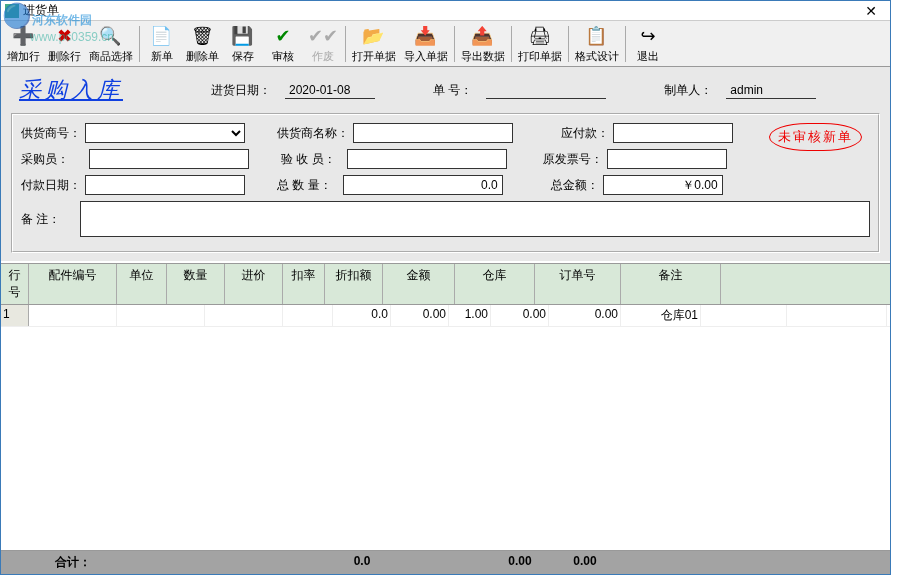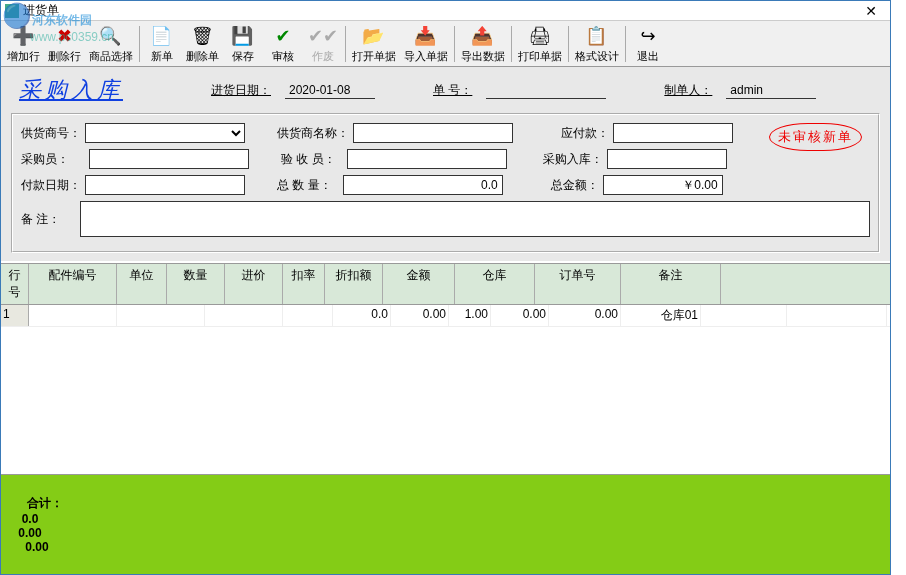--- a/index.html
+++ b/index.html
@@ -10,37 +10,37 @@
 .titlebar-title { flex: 1; }
 .titlebar-close { width: 30px; text-align: center; cursor: pointer; font-size: 14px; }
 .toolbar { height: 46px; background: #f0f0f0; border-bottom: 1px solid #999; display: flex; align-items: center; padding: 0 2px; gap: 0; }
 .tbtn { display: flex; flex-direction: column; align-items: center; justify-content: center; padding: 2px 4px; cursor: pointer; min-width: 40px; }
 .tbtn-icon { width: 24px; height: 24px; display: flex; align-items: center; justify-content: center; font-size: 18px; }
 .tbtn-label { font-size: 11px; margin-top: 1px; }
 .divider { width: 1px; height: 36px; background: #aaa; margin: 0 2px; }
 .form-area { background: #e8e8e8; padding: 8px 10px; }
 .form-row1 { display: flex; align-items: center; margin-bottom: 8px; gap: 14px; }
 .big-title { font-size: 22px; color: #1040e0; font-style: italic; text-decoration: underline; padding: 0 20px 0 8px; letter-spacing: 4px; font-family: "KaiTi", serif; }
-.lbl { white-space: nowrap; text-decoration: underline; }
+.lbl { white-space: nowrap; }
 .uinput { border: none; border-bottom: 1px solid #333; background: transparent; padding: 1px 4px; }
 .form-grid { border: 2px groove #fff; padding: 8px; position: relative; }
 .fg-row { display: flex; align-items: center; margin-bottom: 6px; gap: 4px; }
 .fg-lbl { white-space: nowrap; text-align: center; }
 .fg-input { border: 1px solid #333; background: #fff; padding: 2px 4px; height: 20px; }
 .fg-select { border: 1px solid #333; background: #fff; height: 20px; }
 .stamp { position: absolute; right: 16px; top: 8px; color: #e00; border: 1.5px solid #e00; border-radius: 50%/60%; padding: 4px 8px; font-size: 13px; letter-spacing: 2px; }
 .grid-wrap { flex: 1; display: flex; flex-direction: column; border-top: 1px solid #999; margin-top: 2px; }
 .grid-header { display: flex; background: #d8e8d8; border-bottom: 1px solid #999; }
 .gh { border-right: 1px solid #aaa; padding: 3px 2px; text-align: center; overflow: hidden; }
 .grid-body { flex: 1; background: #fff; overflow: auto; }
 .grid-row { display: flex; border-bottom: 1px solid #eee; }
 .gc { border-right: 1px solid #eee; padding: 2px; overflow: hidden; white-space: nowrap; }
 .tr-right { text-align: right; }
 .rownum { background: #e8e8e0; border-right: 1px solid #aaa; }
-.grid-footer { display: flex; background: #84cc16; border-top: 1px solid #999; padding: 20px 0; flex-direction: column; }
+.grid-footer { display: flex; background: #a3a3a3; border-top: 1px solid #999; padding: 3px 0; }
 .gf { padding: 0 2px; text-align: center; font-weight: bold; }
 .watermark { position: absolute; top: 2px; left: 2px; font-size: 24px; color: #1a8cd8; font-weight: bold; opacity: 0.6; pointer-events: none; z-index: 100; font-family: "Microsoft YaHei"; }
 .watermark-sm { position: absolute; top: 30px; left: 30px; font-size: 12px; color: #2a9; opacity: 0.5; pointer-events: none; z-index: 100; }
 .c-red { color: #c00; }
 .c-blue { color: #04c; }
 .c-green { color: #080; }
 .c-orange { color: #d80; }
 .disabled { color: #aaa; }
 </style>
 </head>
@@ -149,21 +149,21 @@
       </div>
       <div class="fg-row">
         <span class="fg-lbl">采购员：</span>
         <div style="width:12px"></div>
         <input class="fg-input" style="width: 160px;">
         <div style="width:24px"></div>
         <span class="fg-lbl">验 收 员：</span>
         <div style="width:3px"></div>
         <input class="fg-input" style="width: 160px;">
         <div style="width:28px"></div>
-        <span class="fg-lbl">采购入库：</span>
+        <span class="fg-lbl">原发票号：</span>
         <input class="fg-input" style="width: 120px;">
       </div>
       <div class="fg-row">
         <span class="fg-lbl">付款日期：</span>
         <input class="fg-input" style="width: 160px;">
         <div style="width:24px"></div>
         <span class="fg-lbl">总 数 量：</span>
         <div style="width:3px"></div>
         <input class="fg-input" style="width: 160px; text-align: right;" readonly="" value="0.0">
         <div style="width:40px"></div>

